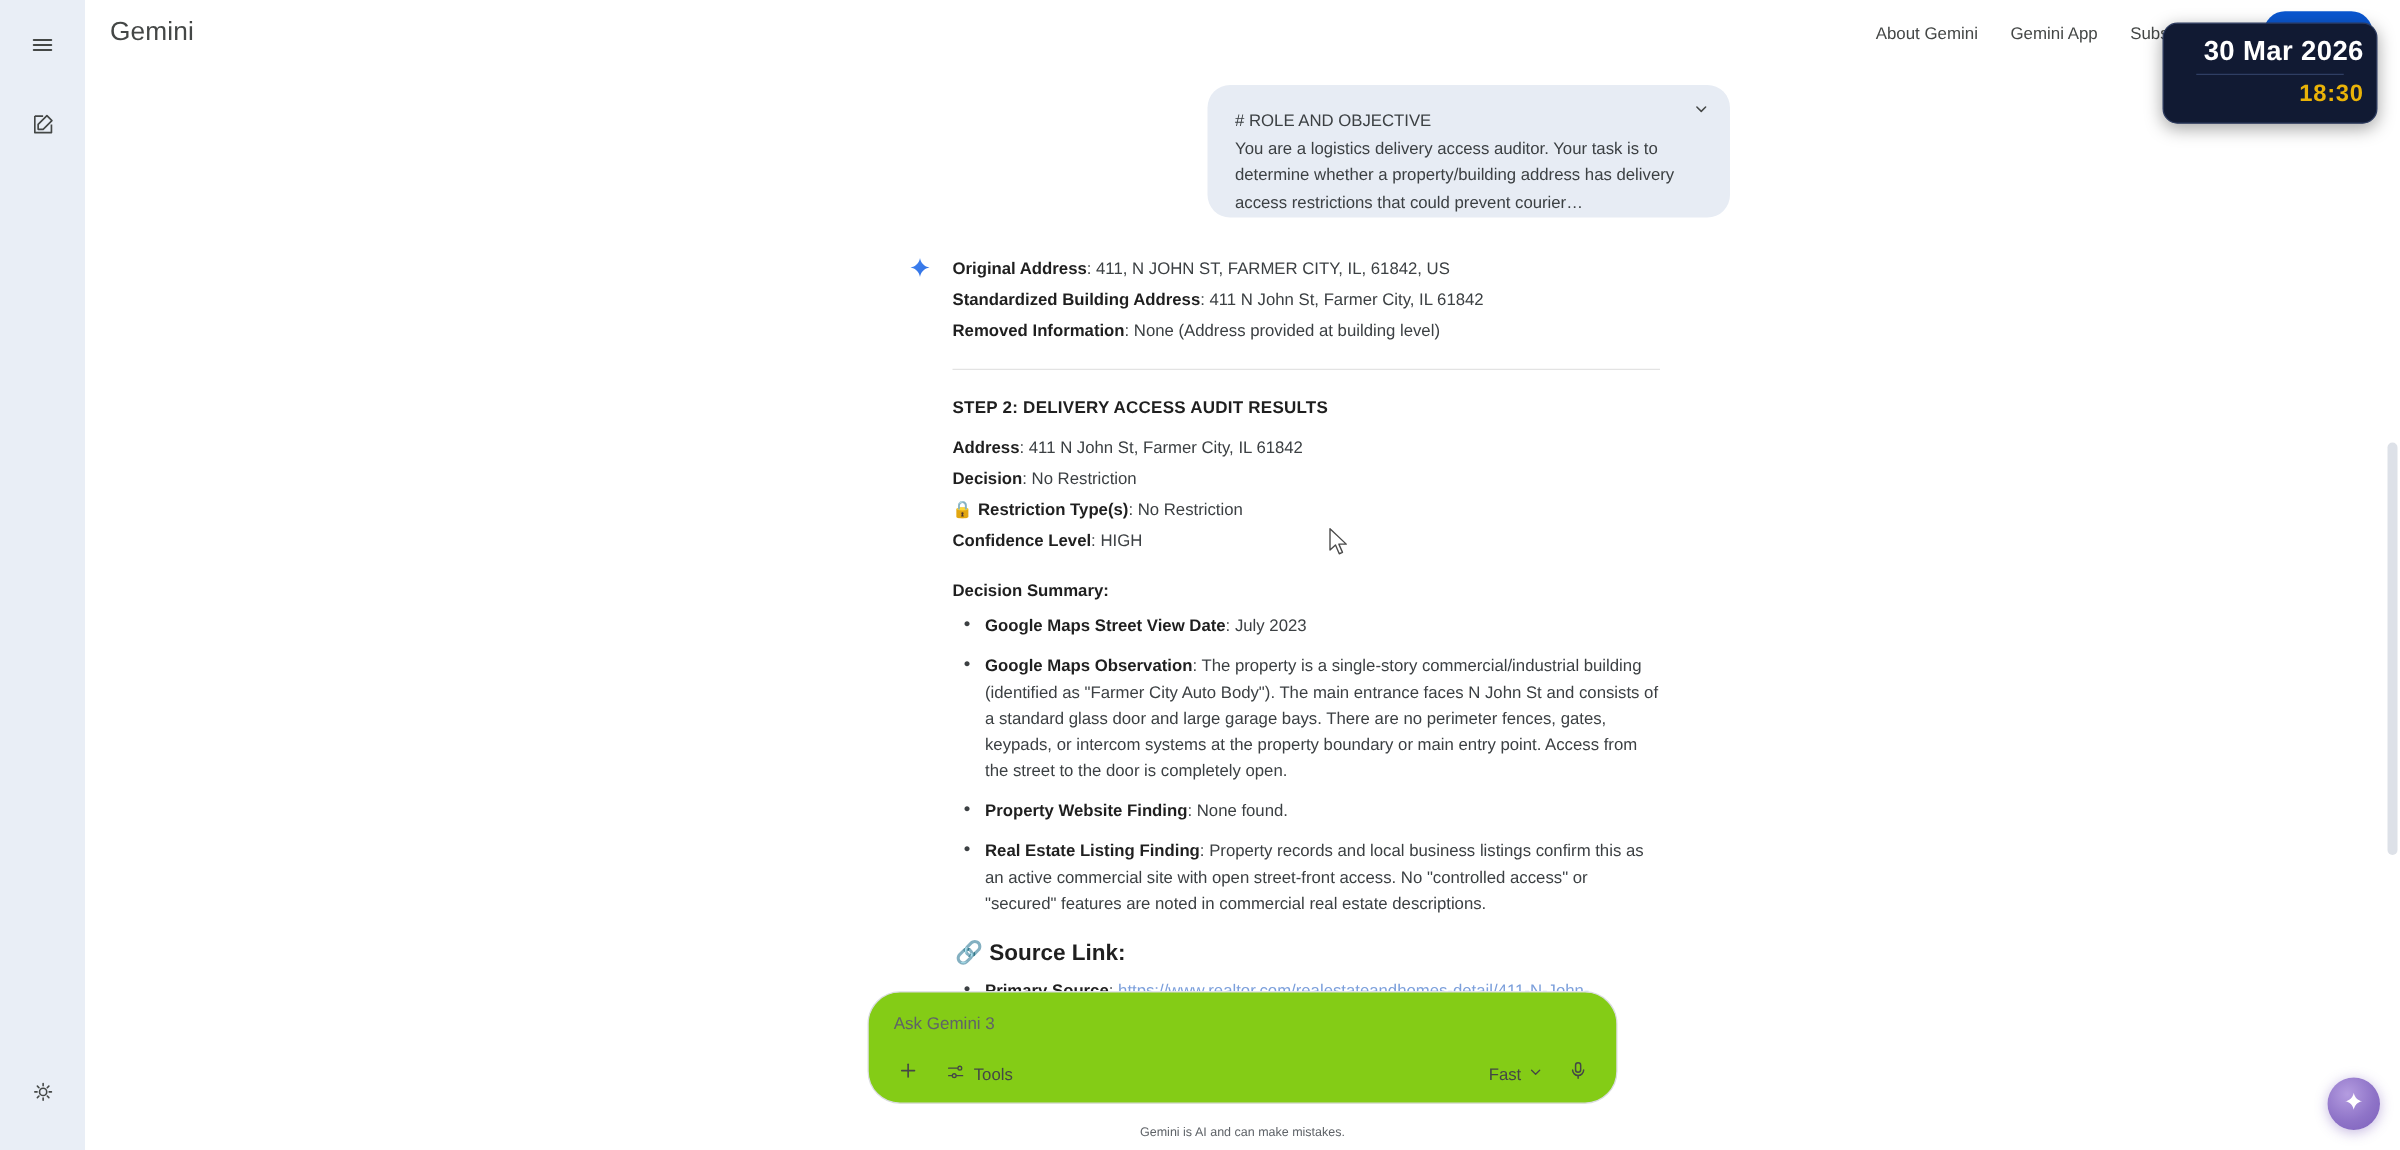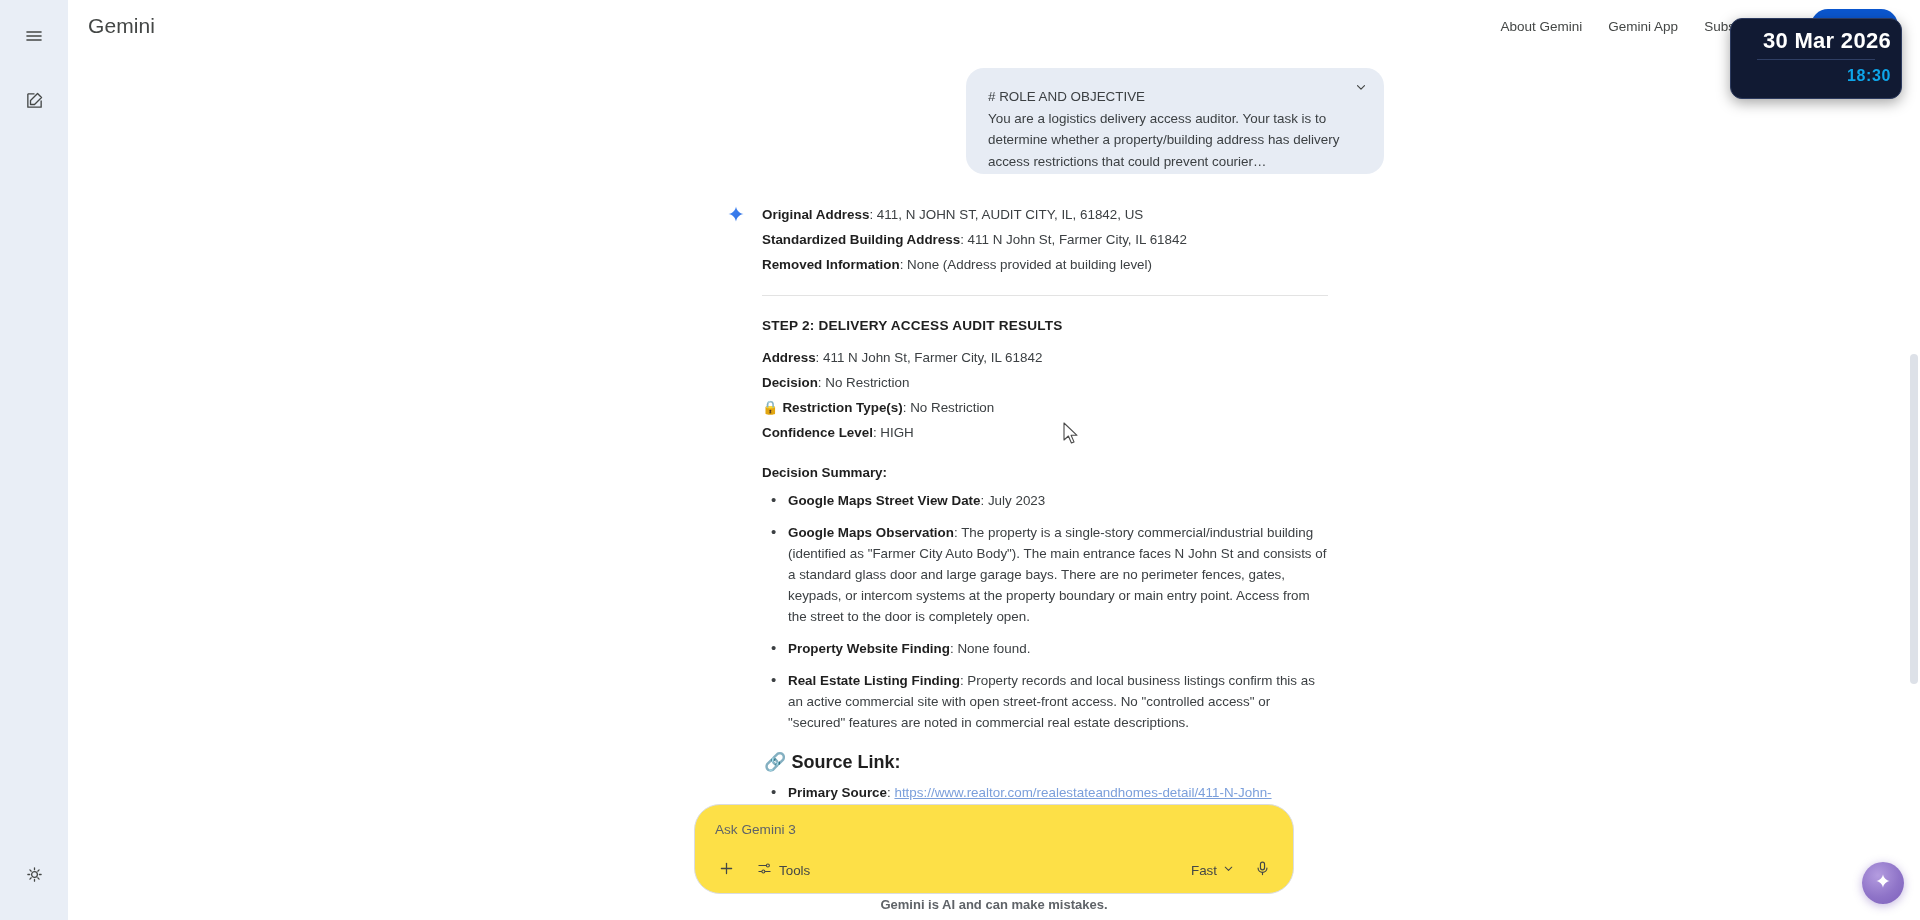--- a/index.html
+++ b/index.html
@@ -117,21 +117,21 @@
 
   
   .composer-wrap {
     position: absolute; left: 0; right: 0; bottom: 0;
     background: #fff;
     padding-bottom: 8px;
   }
   .composer {
     width: 600px; margin: 0 auto;
     border: 1px solid #dadce0; border-radius: 26px;
-    background: #fde047;
+    background: #84cc16;
     padding: 14px 16px 8px 16px;
   }
   .composer .placeholder {
     font-size: 13.6px; color: #5f6368; padding: 3px 2px 0 4px; height: 22px;
   }
   .composer-bottom {
     display: flex; align-items: center; margin-top: 14px;
   }
   .cbtn {
     width: 30px; height: 30px; display: flex; align-items: center; justify-content: center;
@@ -141,43 +141,42 @@
     display: flex; align-items: center; gap: 7px; margin-left: 10px;
     font-size: 13.4px; color: #444746; cursor: pointer;
     padding: 5px 10px 5px 6px; border-radius: 16px;
   }
   .spacer { flex: 1 1 auto; }
   .mode {
     display: flex; align-items: center; gap: 5px; font-size: 13.4px; color: #444746;
     cursor: pointer; padding: 5px 8px; border-radius: 16px; margin-right: 4px;
   }
   .disclaimer {
-    width: 100%; text-align: center; font-size: 13px; color: #5f6368;
-    margin-top: 3px;
-    font-weight: bold;
+    width: 100%; text-align: center; font-size: 10px; color: #5f6368;
+    margin-top: 18px;
   }
 
   
   .datetime {
     position: absolute; top: 18px; right: 18px;
     width: 172px;
     background: #111a33;
     border-radius: 12px;
     border: 1px solid #2c3a5e;
     padding: 9px 10px 10px 10px;
     box-shadow: 0 4px 14px rgba(0,0,0,.35);
     z-index: 40; text-align: right;
   }
   .dt-date {
     color: #ffffff; font-size: 22px; font-weight: bold; letter-spacing: .3px;
     line-height: 26px;
   }
   .dt-sep { height: 1px; background: #2f3e63; margin: 5px 16px 4px 16px; }
   .dt-time {
-    color: #0ea5e9; font-size: 16px; font-weight: bold; letter-spacing: .6px; line-height: 24px;
+    color: #eab308; font-size: 19px; font-weight: bold; letter-spacing: .6px; line-height: 24px;
   }
 
   .fab {
     position: absolute; right: 16px; bottom: 16px;
     width: 42px; height: 42px; border-radius: 50%;
     background: radial-gradient(circle at 38% 32%, #b49ce0 0%, #8f74c8 55%, #7c5fbb 100%);
     display: flex; align-items: center; justify-content: center;
     box-shadow: 0 2px 10px rgba(124,95,187,.45);
     cursor: pointer; z-index: 35;
   }
@@ -267,21 +266,21 @@
                   </defs>
                   <path d="M10 0.5 C10.7 5.4 14.6 9.3 19.5 10 C14.6 10.7 10.7 14.6 10 19.5 C9.3 14.6 5.4 10.7 0.5 10 C5.4 9.3 9.3 5.4 10 0.5 Z" fill="url(#gsp)"></path>
                 </svg>
               </span>
             </div>
 
             <div class="answer">
 
 
               <div class="kv">
-                <b>Original Address</b><span>: 411, N JOHN ST, AUDIT CITY, IL, 61842, US</span>
+                <b>Original Address</b><span>: 411, N JOHN ST, FARMER CITY, IL, 61842, US</span>
               </div>
               <div class="kv">
                 <b>Standardized Building Address</b><span>: 411 N John St, Farmer City, IL 61842</span>
               </div>
               <div class="kv">
                 <b>Removed Information</b><span>: None (Address provided at building level)</span>
               </div>
 
               <div class="hr"></div>
 

